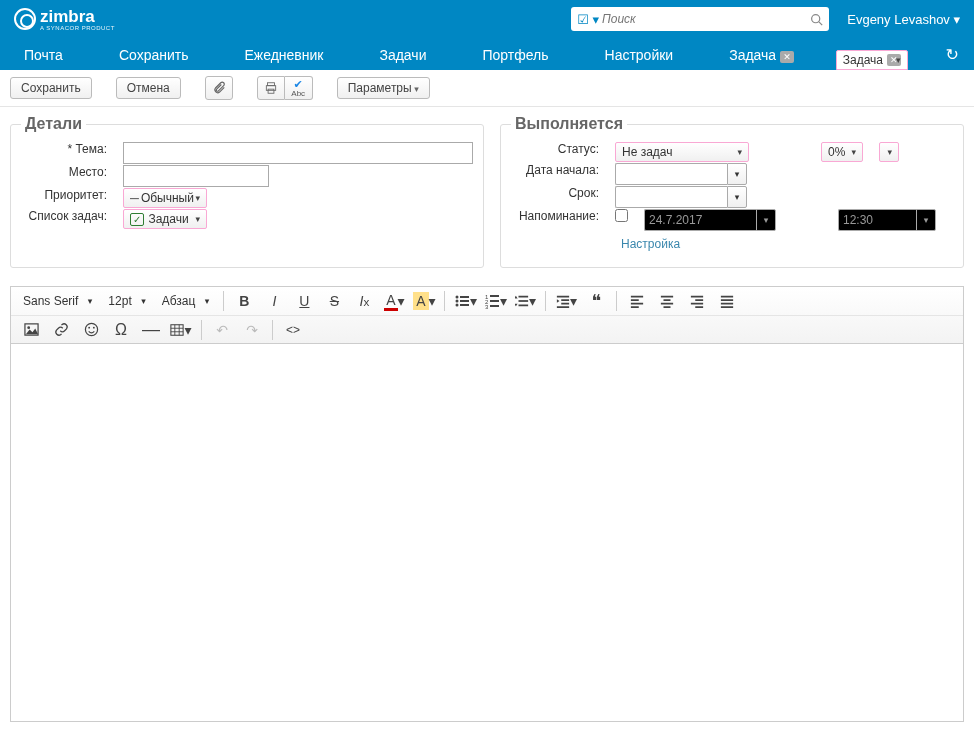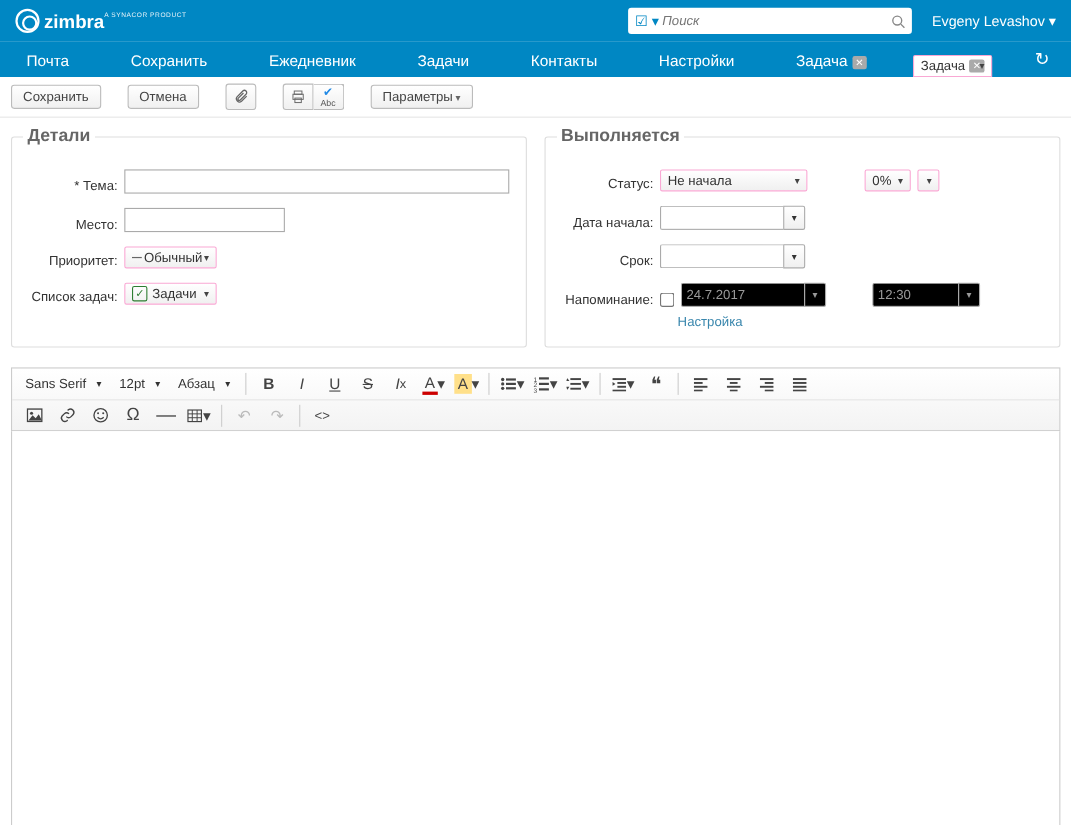--- a/index.html
+++ b/index.html
@@ -1,21 +1,21 @@
 <!DOCTYPE html>
 <html><head>
 <meta charset="utf-8">
 <style>
 * { box-sizing: border-box; margin: 0; padding: 0; }
 body { font-family: "Helvetica Neue", Arial, sans-serif; font-size: 13px; color: #333; background: #fff; width: 974px; }
 .header { background: #0087c3; height: 38px; display: flex; align-items: center; padding: 0 14px; }
 .logo { display: flex; align-items: center; color: #fff; font-weight: bold; font-size: 17px; }
 .logo-icon { width: 22px; height: 22px; border: 2px solid #fff; border-radius: 50%; margin-right: 4px; position: relative; }
 .logo-icon::before { content: ""; position: absolute; width: 10px; height: 10px; border: 2px solid #fff; border-radius: 50%; top: 4px; left: 4px; }
-.logo-txt { display: flex; flex-direction: row; line-height: 1; }
+.logo-txt { display: flex; flex-direction: column; line-height: 1; }
 .logo-sub { font-size: 6px; letter-spacing: 0.5px; font-weight: normal; opacity: 0.9; }
 .spacer { flex: 1; }
 .search-box { display: flex; align-items: center; background: #fff; border-radius: 3px; height: 24px; width: 258px; padding: 0 6px; }
 .search-check { color: #0087c3; font-size: 13px; margin-right: 3px; }
 .search-input { border: none; outline: none; flex: 1; font-style: italic; color: #888; font-size: 12px; }
 .search-icon { color: #888; font-size: 13px; }
 .user { color: #fff; font-size: 13px; margin-left: 18px; cursor: pointer; }
 .nav { background: #0087c3; height: 32px; display: flex; align-items: flex-end; padding: 0 10px; gap: 28px; }
 .tab { color: #fff; padding: 7px 14px; font-size: 14px; cursor: pointer; }
 .tab.sel { background: #fff; color: #333; border-radius: 2px 2px 0 0; }
@@ -26,21 +26,21 @@
 .btn-icon { border: 1px solid #bbb; background: linear-gradient(#fff, #f0f0f0); width: 28px; height: 24px; border-radius: 3px; display: flex; align-items: center; justify-content: center; cursor: pointer; color: #666; font-size: 13px; }
 .btn-grp { display: flex; }
 .btn-grp .btn-icon:first-child { border-radius: 3px 0 0 3px; }
 .btn-grp .btn-icon:last-child { border-radius: 0 3px 3px 0; border-left: none; }
 .btn.dd::after { content: " ▾"; font-size: 9px; color: #666; }
 .main { display: flex; gap: 16px; padding: 8px 10px 0; }
 fieldset { border: 1px solid #ddd; border-radius: 3px; padding: 8px 10px 16px; }
 fieldset legend { color: #666; font-weight: bold; font-size: 16px; padding: 0 4px; }
 .col1 { flex: 1; }
 .col2 { flex: 1; }
-.row { display: flex; align-items: flex-end; margin-top: 13px; gap: 6px; }
+.row { display: flex; align-items: flex-start; margin-top: 1px; gap: 16px; }
 .lbl { width: 86px; text-align: right; font-size: 12px; color: #333; }
 .lbl2 { width: 88px; text-align: right; font-size: 12px; color: #333; }
 .inp { border: 1px solid #aaa; height: 22px; padding: 2px 4px; font-size: 12px; }
 .inp.w1 { width: 350px; }
 .inp.w2 { width: 146px; }
 .sel { border: 1px solid #f9a8d4; background: linear-gradient(#fff, #f0f0f0); height: 20px; display: flex; align-items: center; padding: 0 6px; font-size: 12px; border-radius: 2px; cursor: pointer; position: relative; }
 .sel::after { content: "▾"; position: absolute; right: 6px; font-size: 9px; color: #444; }
 .sel.w84 { width: 84px; }
 .sel.w130 { width: 134px; }
 .sel.w40 { width: 42px; }
@@ -88,21 +88,21 @@
     </span>
   </div>
   <div class="user"><span>Evgeny Levashov</span> ▾</div>
 </div>
 
 <div class="nav">
   <div class="tab">Почта</div>
   <div class="tab">Сохранить</div>
   <div class="tab">Ежедневник</div>
   <div class="tab">Задачи</div>
-  <div class="tab">Контакты</div>
+  <div class="tab">Портфель</div>
   <div class="tab">Настройки</div>
   <div class="tab"><span>Задача</span><span class="close">✕</span></div>
   <div class="tab sel">
       <span>Задача</span>
       <span class="close">✕</span>
     </div>
   <div class="refresh">↻</div>
 </div>
 
 <div class="toolbar">
@@ -155,21 +155,21 @@
           <span class="task-icon">✓</span>
           <span>Задачи</span>
         </div>
     </div>
   </fieldset>
 
   <fieldset class="col2">
     <legend>Выполняется</legend>
     <div class="row">
       <div class="lbl2">Статус:</div>
-      <div class="sel w130">Не начала</div>
+      <div class="sel w130">Не задач</div>
       <div style="width:40px"></div>
       <div class="sel w40">0%</div>
       <div class="sel w18"></div>
     </div>
     <div class="row">
       <div class="lbl2">Дата начала:</div>
       <div class="datebox">
         <input class="inp" style="">
         <div class="ddbtn">▾</div>
       </div>

